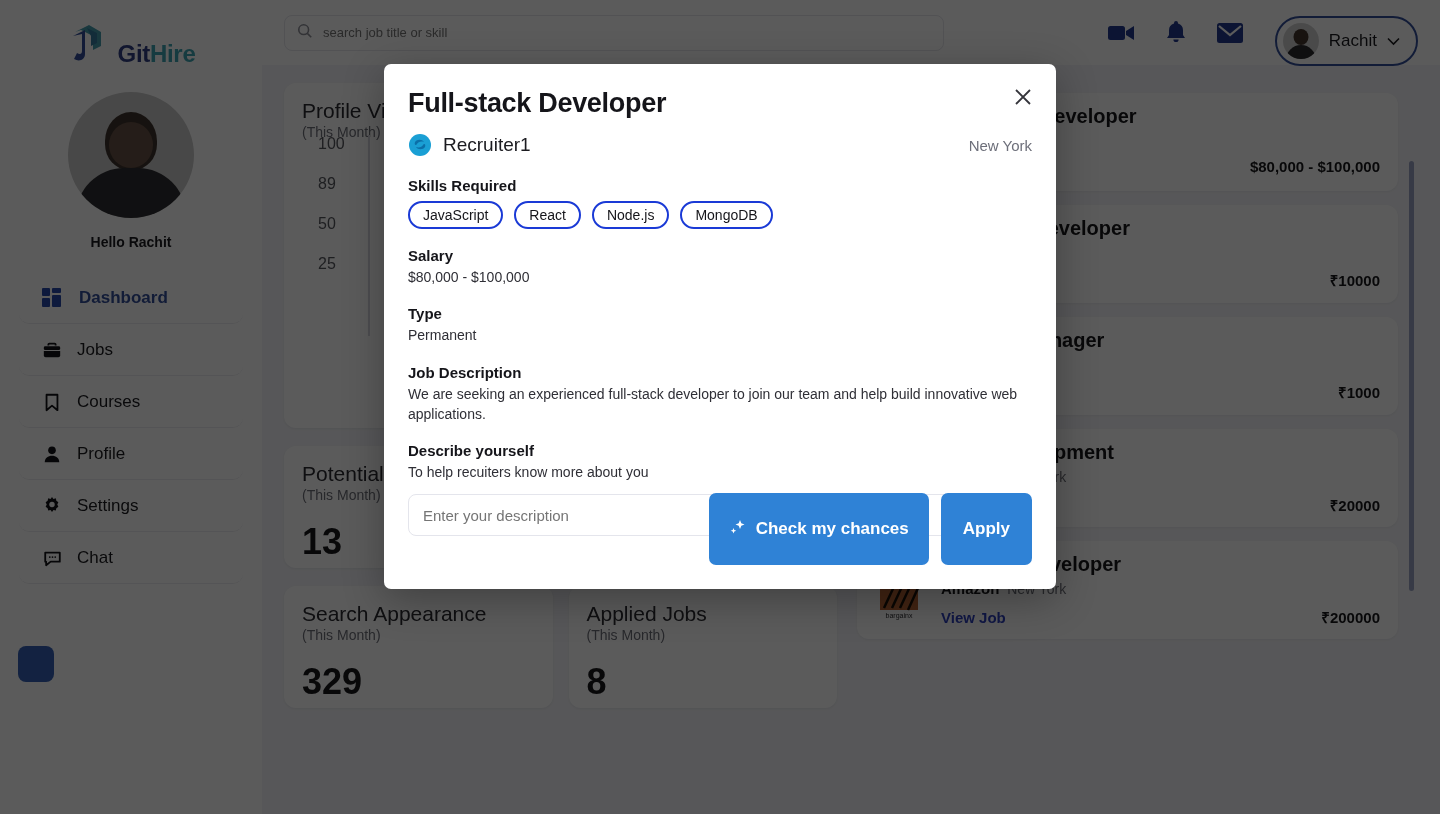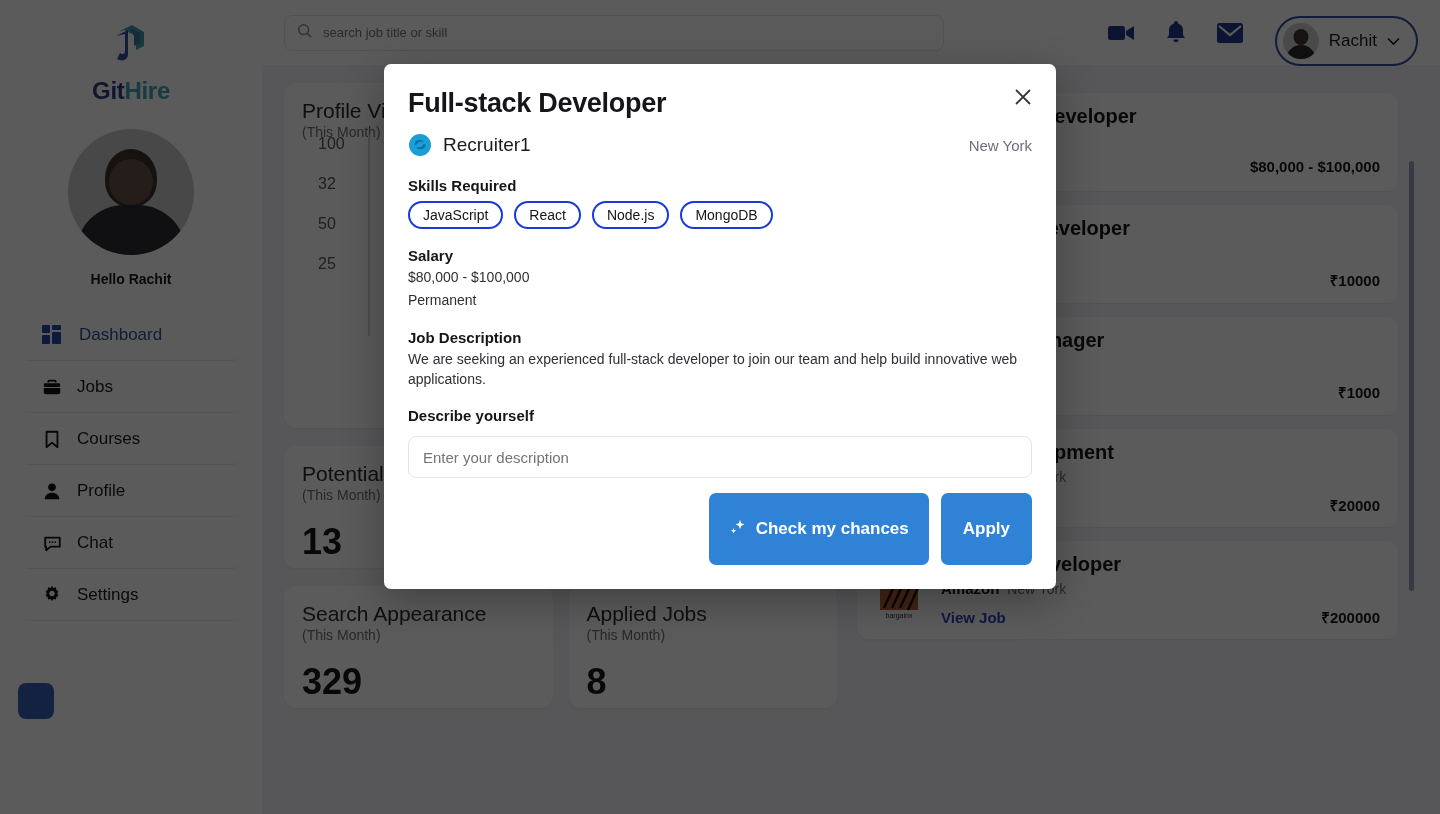--- a/index.html
+++ b/index.html
@@ -12,21 +12,21 @@
 
   
   .base{ position:absolute; inset:0; }
   .base-dim{ filter: brightness(0.62) saturate(0.85); }
 
   
   .sidebar{
     position:absolute; left:0; top:0; width:262px; height:814px;
     background:#ffffff; display:flex; flex-direction:column; align-items:center;
   }
-  .logo-wrap{ display:flex; align-items:center; gap:9px; margin-top:22px;flex-direction:column; }
+  .logo-wrap{ display:flex; align-items:flex-end; gap:9px; margin-top:22px; }
   .logo-mark{ width:42px; height:46px; position:relative; }
   .logo-text{ font-size:24px; font-weight:bold; letter-spacing:-.3px;}
   .logo-git{ color:#2d3f8f; }
   .logo-hire{ color:#2fa8b8; }
 
   .avatar-big{
     width:126px;height:126px;border-radius:50%;margin-top:24px;
     background:#c9c9c9; overflow:hidden; position:relative;
   }
   .av-head{position:absolute;left:50%;top:20px;transform:translateX(-50%);
@@ -37,21 +37,21 @@
     width:110px;height:56px;border-radius:48px 48px 0 0;background:#2e2e32;}
   .hello{ font-size:14px;font-weight:bold;color:#1b1b1f;margin-top:16px;}
 
   .nav{ width:224px; margin-top:22px; }
   .nav-item{
     height:52px; display:flex; align-items:center; gap:14px;
     padding-left:22px; border-radius:10px;
     border-bottom:1px solid #ececf0;
     font-size:17px; color:#1b1b1f;
   }
-  .nav-item.active{ color:#2f4fa8; font-weight:400;gap:16px; }
+  .nav-item.active{ color:#2f4fa8; font-weight:700;gap:16px; }
   .nav-icon{ width:22px;height:22px;display:flex;align-items:center;justify-content:center;}
   .sq-btn{ width:36px;height:36px;border-radius:8px;background:#2f62c4;
            margin-top:62px; align-self:flex-start; margin-left:18px;}
 
   
   .main{
     position:absolute; left:262px; top:0; right:0; bottom:0;
     background:#f3f4f8;
   }
   .topbar{
@@ -215,37 +215,37 @@
           <span class="nav-icon">
             <svg width="20" height="20" viewBox="0 0 22 22" fill="#141418">
               <circle cx="11" cy="7" r="4.2"></circle>
                 <path d="M3 20c0-4.4 3.6-7 8-7s8 2.6 8 7z"></path>
             </svg>
           </span>
           <span>Profile</span>
         </div>
         <div class="nav-item">
           <span class="nav-icon">
+            <svg width="20" height="20" viewBox="0 0 22 22" fill="#141418">
+              <path d="M11 1l1.6 2.2 2.6-.6.6 2.6L18 7l-1.2 2.4L18 11.8 15.8 13.4l-.6 2.6-2.6-.6L11 17.6 9.4 15.4l-2.6.6-.6-2.6L4 11.8l1.2-2.4L4 7l2.2-1.8.6-2.6 2.6.6z"></path>
+              <circle cx="11" cy="9.3" r="3" fill="#f7f7f9"></circle>
+            </svg>
+          </span>
+          <span>Settings</span>
+        </div>
+        <div class="nav-item">
+          <span class="nav-icon">
             <svg width="21" height="20" viewBox="0 0 22 22" fill="none" stroke="#141418" stroke-width="2">
               <path d="M3 5h16v10H9l-5 4v-4H3z" stroke-linejoin="round"></path>
               <circle cx="8" cy="10" r="1" fill="#141418" stroke="none"></circle>
               <circle cx="11" cy="10" r="1" fill="#141418" stroke="none"></circle>
               <circle cx="14" cy="10" r="1" fill="#141418" stroke="none"></circle>
             </svg>
           </span>
           <span>Chat</span>
-        </div>
-        <div class="nav-item">
-          <span class="nav-icon">
-            <svg width="20" height="20" viewBox="0 0 22 22" fill="#141418">
-              <path d="M11 1l1.6 2.2 2.6-.6.6 2.6L18 7l-1.2 2.4L18 11.8 15.8 13.4l-.6 2.6-2.6-.6L11 17.6 9.4 15.4l-2.6.6-.6-2.6L4 11.8l1.2-2.4L4 7l2.2-1.8.6-2.6 2.6.6z"></path>
-              <circle cx="11" cy="9.3" r="3" fill="#f7f7f9"></circle>
-            </svg>
-          </span>
-          <span>Settings</span>
         </div>
       </nav>
 
       <div class="sq-btn"></div>
     </aside>
 
     <section class="main">
       <header class="topbar">
         <div class="search">
           <span>
@@ -292,21 +292,21 @@
       </header>
 
       <div class="content">
 
         <div class="col-left">
           <div class="card chart-card">
             <div class="card-title">Profile Views</div>
             <div class="card-sub">(This Month)</div>
             <div class="yaxis">
               <div>100</div>
-              <div>32</div>
+              <div>89</div>
               <div>50</div>
               <div>25</div>
             </div>
             <div class="plot"></div>
           </div>
 
           <div class="card stat-card mid-card">
             <div class="stat-title">Potential Jobs</div>
             <div class="stat-sub">(This Month)</div>
             <div class="stat-num">13</div>
@@ -435,26 +435,28 @@
     <div class="chips" id="chips">
         <div class="chip">JavaScript</div>
         <div class="chip">React</div>
         <div class="chip">Node.js</div>
         <div class="chip">MongoDB</div>
       </div>
 
     <div class="sec-h tight">Salary</div>
     <div class="sec-p">$80,000 - $100,000</div>
 
+    <div class="sec-h tight">Type</div>
     <div class="sec-p">Permanent</div>
 
     <div class="sec-h tight">Job Description</div>
     <div class="sec-p">We are seeking an experienced full-stack developer to join our team and help build innovative web applications.</div>
 
     <div class="sec-h tight">Describe yourself</div>
+    <div class="sec-p">To help recuiters know more about you</div>
 
     <input class="desc-input" placeholder="Enter your description" style="">
 
     <div class="m-actions">
       <button class="btn btn-check">
         <span>
           <svg width="18" height="18" viewBox="0 0 18 18" fill="#ffffff">
             <path d="M11 2l1.3 3.2L15.5 6.5 12.3 7.8 11 11 9.7 7.8 6.5 6.5 9.7 5.2z"></path>
             <path d="M4.5 10l.8 2 2 .8-2 .8-.8 2-.8-2-2-.8 2-.8z"></path>
           </svg>

